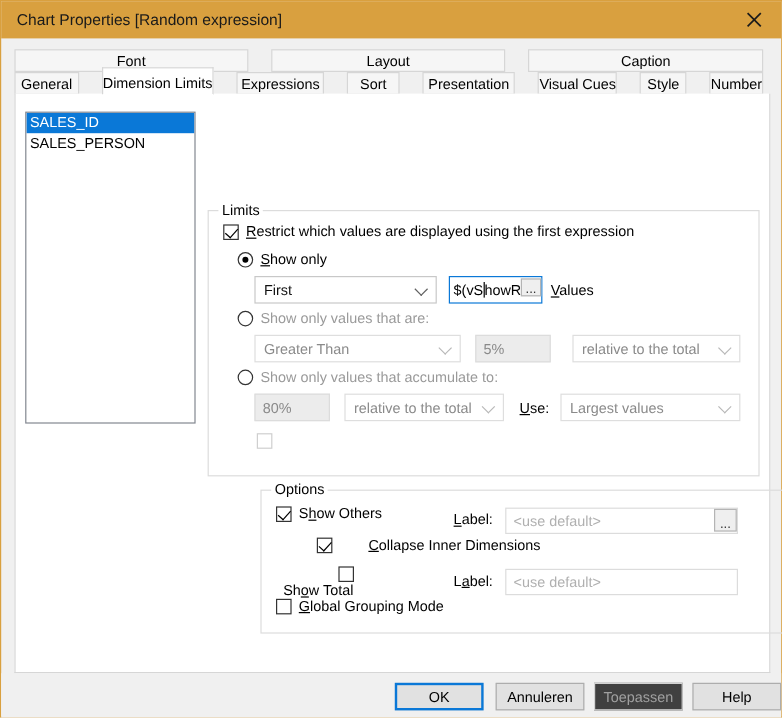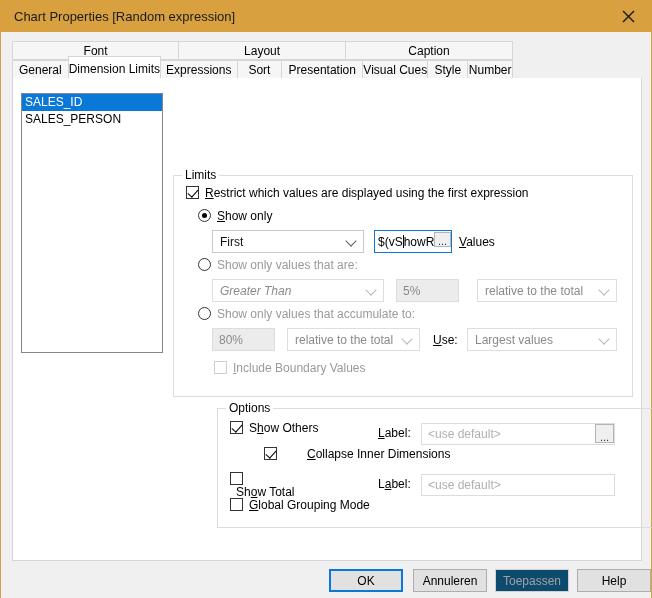--- a/index.html
+++ b/index.html
@@ -29,21 +29,21 @@
     position:absolute;right:0;top:0;width:46px;height:31px;
     display:flex;align-items:center;justify-content:center;
     cursor:default;
   }
   .close-btn svg{display:block;}
 
   
   .tabstrip{
     position:absolute;left:11px;top:40px;width:630px;height:38px;
   }
-  .tabrow{position:absolute;left:0;width:501px;display:flex;}
+  .tabrow{position:absolute;left:0;width:624px;display:flex;gap:20px;}
   .tabrow.row1{top:0;height:19px;}
   .tabrow.row2{top:19px;height:19px;}
   .tab{
     box-sizing:border-box;
     border:1px solid #d6d6d6;
     background:#f6f6f6;
     display:flex;align-items:center;justify-content:center;
     font-size:12px;color:#000;
     margin-left:-1px;
     height:100%;
@@ -126,21 +126,21 @@
     display:inline-block;width:13px;height:13px;
     box-sizing:border-box;
     border:1px solid #333;border-radius:50%;
     background:#fff;vertical-align:middle;position:relative;
   }
   .rb.checked::after{
     content:"";position:absolute;left:3px;top:3px;
     width:5px;height:5px;border-radius:50%;background:#000;
   }
 
-  .ctl-row{position:absolute;display:flex;align-items:flex-start;}
+  .ctl-row{position:absolute;display:flex;align-items:flex-end;}
   .ctl-label{
     margin-left:6px;font-size:12px;color:#000;white-space:nowrap;cursor:default;
   }
   .ctl-label.disabled{color:#9a9a9a;}
   u{text-decoration:underline;}
 
   
   .combo{
     position:absolute;box-sizing:border-box;
     border:1px solid #c8c8c8;background:#ffffff;
@@ -204,21 +204,21 @@
     background:#f0f0f0;
   }
   .btn{
     position:absolute;top:8px;height:23px;width:74px;
     box-sizing:border-box;
     border:1px solid #adadad;background:#e1e1e1;
     display:flex;align-items:center;justify-content:center;
     font-size:12px;color:#000;cursor:default;
   }
   .btn.default{border:2px solid #0a78d7;background:#e1e1e1;}
-  .btn.disabled{color:#a0a0a0;border-color:#d2d2d2;background:#0c4a6e;}
+  .btn.disabled{color:#a0a0a0;border-color:#d2d2d2;background:#404040;}
 </style>
 </head>
 <body>
 
 <div class="dialog">
 
   <div class="titlebar">
     <div class="title-text">Chart Properties [Random expression]</div>
     <div class="close-btn">
       <svg width="13" height="13" viewBox="0 0 13 13" aria-hidden="true">
@@ -277,21 +277,21 @@
           <span>howR</span>
       </div>
       <div class="ellipsis-btn small" style="left:260px;top:56px;">...</div>
       <div class="plain-text" style="left:285px;top:59px;"><u>V</u><span>alues</span></div>
 
       <div class="ctl-row" style="left:24px;top:82px;">
         <span class="rb"></span>
         <span class="ctl-label disabled">Show only values that are:</span>
       </div>
 
-      <div class="combo disabled" style="left:38px;top:103px;width:172px;height:23px;font-style:italic;">
+      <div class="combo disabled" style="left:38px;top:103px;width:172px;height:23px;">
         <span>Greater Than</span>
         <span class="chev"></span>
       </div>
       <div class="tbox-grey" style="left:222px;top:103px;width:63px;height:23px;">5%</div>
       <div class="combo disabled" style="left:303px;top:103px;width:140px;height:23px;">
         <span>relative to the total</span>
         <span class="chev"></span>
       </div>
 
       <div class="ctl-row" style="left:24px;top:131px;">
@@ -305,21 +305,20 @@
         <span class="chev"></span>
       </div>
       <div class="plain-text" style="left:259px;top:157px;"><u>U</u><span>se:</span></div>
       <div class="combo disabled" style="left:293px;top:152px;width:150px;height:23px;">
         <span>Largest values</span>
         <span class="chev"></span>
       </div>
 
       <div class="ctl-row" style="left:40px;top:185px;">
         <span class="cb disabled"></span>
-        <span class="ctl-label disabled"><u>I</u><span>nclude Boundary Values</span></span>
       </div>
     </div>
 
     <div class="group" id="options-group">
       <div class="group-title">Options</div>
 
       <div class="ctl-row" style="left:12px;top:12px;">
         <span class="cb checked"></span>
         <span class="ctl-label"><span>S</span><u>h</u><span>ow Others</span></span>
       </div>

